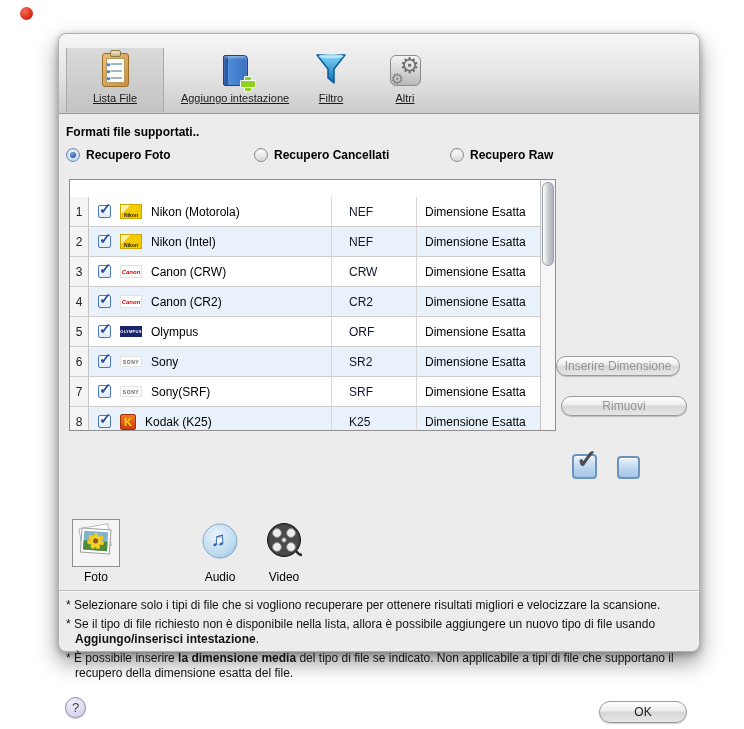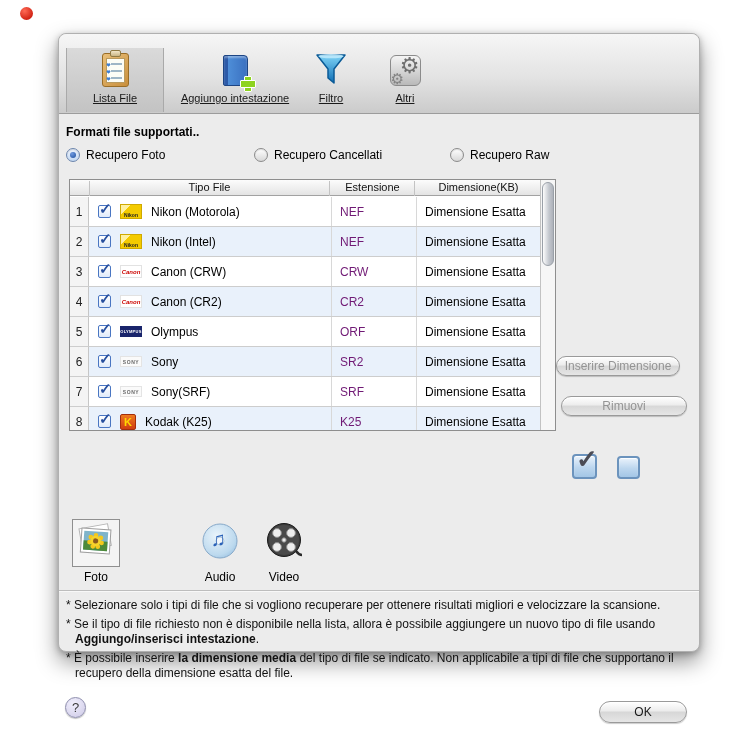--- a/index.html
+++ b/index.html
@@ -46,21 +46,21 @@
   .gearbox { position:relative; width:31px; height:31px; border-radius:6px;
              background:linear-gradient(180deg,#f4f4f4,#b9b9b9); border:1px solid #8b8b8b;
              overflow:hidden; }
   .gear1 { position:absolute; right:0px; top:-3px; font-size:22px; color:#6f6f6f; }
   .gear2 { position:absolute; left:0px; bottom:-3px; font-size:15px; color:#848484; }
 
   
   .content { position:absolute; left:0; top:81px; right:0; bottom:0; }
   .section-title { position:absolute; left:7px; top:10px; font-size:12px; font-weight:bold; color:#000; }
 
-  .radio-row { position:absolute; left:7px; top:33px; width:560px; height:16px; }
+  .radio-row { position:absolute; left:7px; top:33px; width:560px; height:16px;font-weight:bold; }
   .radio { position:absolute; display:flex; align-items:center; gap:6px; }
   .radio .rdot { width:14px; height:14px; border-radius:50%; border:1px solid #8b8b8b;
                  background:linear-gradient(180deg,#ffffff,#d8d8d8); box-shadow:inset 0 1px 1px rgba(0,0,0,0.12); flex:none;
                  display:flex; align-items:center; justify-content:center; }
   .radio.selected .rdot { background:linear-gradient(180deg,#eef4fd,#c3d8f2); border-color:#6d86ad; }
   .radio.selected .rdot::after { content:""; width:6px; height:6px; border-radius:50%; background:radial-gradient(circle at 35% 30%,#6f9ae0,#1f4f9e); }
   .radio .rlabel { font-size:12px; color:#000; white-space:nowrap; }
 
   
   .table { position:absolute; left:10px; top:64px; width:487px; height:252px; background:#ffffff;
@@ -72,21 +72,21 @@
   .th-tipo { left:19px; width:241px; border-left:1px solid #c3c3c3; border-right:1px solid #c3c3c3; height:15px; }
   .th-est  { left:261px; width:84px; border-right:1px solid #c3c3c3; height:15px; }
   .th-dim  { left:346px; width:125px; height:15px; }
   .tbody { position:absolute; left:0; top:17px; right:15px; bottom:0; }
   .trow { position:relative; height:30px; border-bottom:1px solid #cdcdcd; background:#ffffff; }
   .trow.even { background:#e9f1fb; }
   .c-num { position:absolute; left:0; top:0; width:19px; height:100%; background:#f4f4f4;
            border-right:1px solid #c6c6c6; font-size:12px; color:#222; display:flex; align-items:center; justify-content:center; }
   .c-tipo { position:absolute; left:20px; top:0; width:240px; height:100%; display:flex; align-items:center; gap:9px; padding-left:8px; }
   .c-est  { position:absolute; left:261px; top:0; width:84px; height:100%; border-left:1px solid #d8d8d8;
-            display:flex; align-items:center; padding-left:8px; font-size:12px; color:#701a75; }
+            display:flex; align-items:center; padding-left:17px; font-size:12px; color:#0f172a; }
   .c-dim  { position:absolute; left:346px; top:0; width:125px; height:100%; border-left:1px solid #d8d8d8;
             display:flex; align-items:center; padding-left:8px; font-size:12px; color:#000; }
   .fname { font-size:12px; color:#000; white-space:nowrap; }
 
   .cb { position:relative; width:13px; height:13px; border:1px solid #4a76c2; border-radius:2px;
         background:linear-gradient(180deg,#ffffff,#dfeafa); flex:none; }
   .cb .ckm { position:absolute; left:0px; top:-6px; font-size:15px; font-weight:bold; color:#274f9e; }
 
   .logo { display:flex; align-items:center; justify-content:center; flex:none; font-weight:bold; overflow:hidden; }
   .logo.nikon   { width:22px; height:15px; background:linear-gradient(135deg,#fff1a0 0 30%,#f4cb00 30%); color:#222; font-size:5px; align-items:flex-end; border:1px solid #cfa900; }
@@ -214,25 +214,20 @@
           <span class="rdot"></span>
           <span class="rlabel">Recupero Cancellati</span>
         </div>
         <div class="radio" style="left:384px;">
           <span class="rdot"></span>
           <span class="rlabel">Recupero Raw</span>
         </div>
       </div>
 
       <div class="table">
-        <div class="thead">
-          <div class="th-tipo">Tipo File</div>
-          <div class="th-est">Estensione</div>
-          <div class="th-dim">Dimensione(KB)</div>
-        </div>
         <div class="tbody">
 
           <div class="trow">
             <div class="c-num">1</div>
             <div class="c-tipo">
               <span class="cb">
                   <span class="ckm">✓</span>
                 </span>
               <span class="logo nikon">Nikon</span>
               <span class="fname">Nikon (Motorola)</span>

